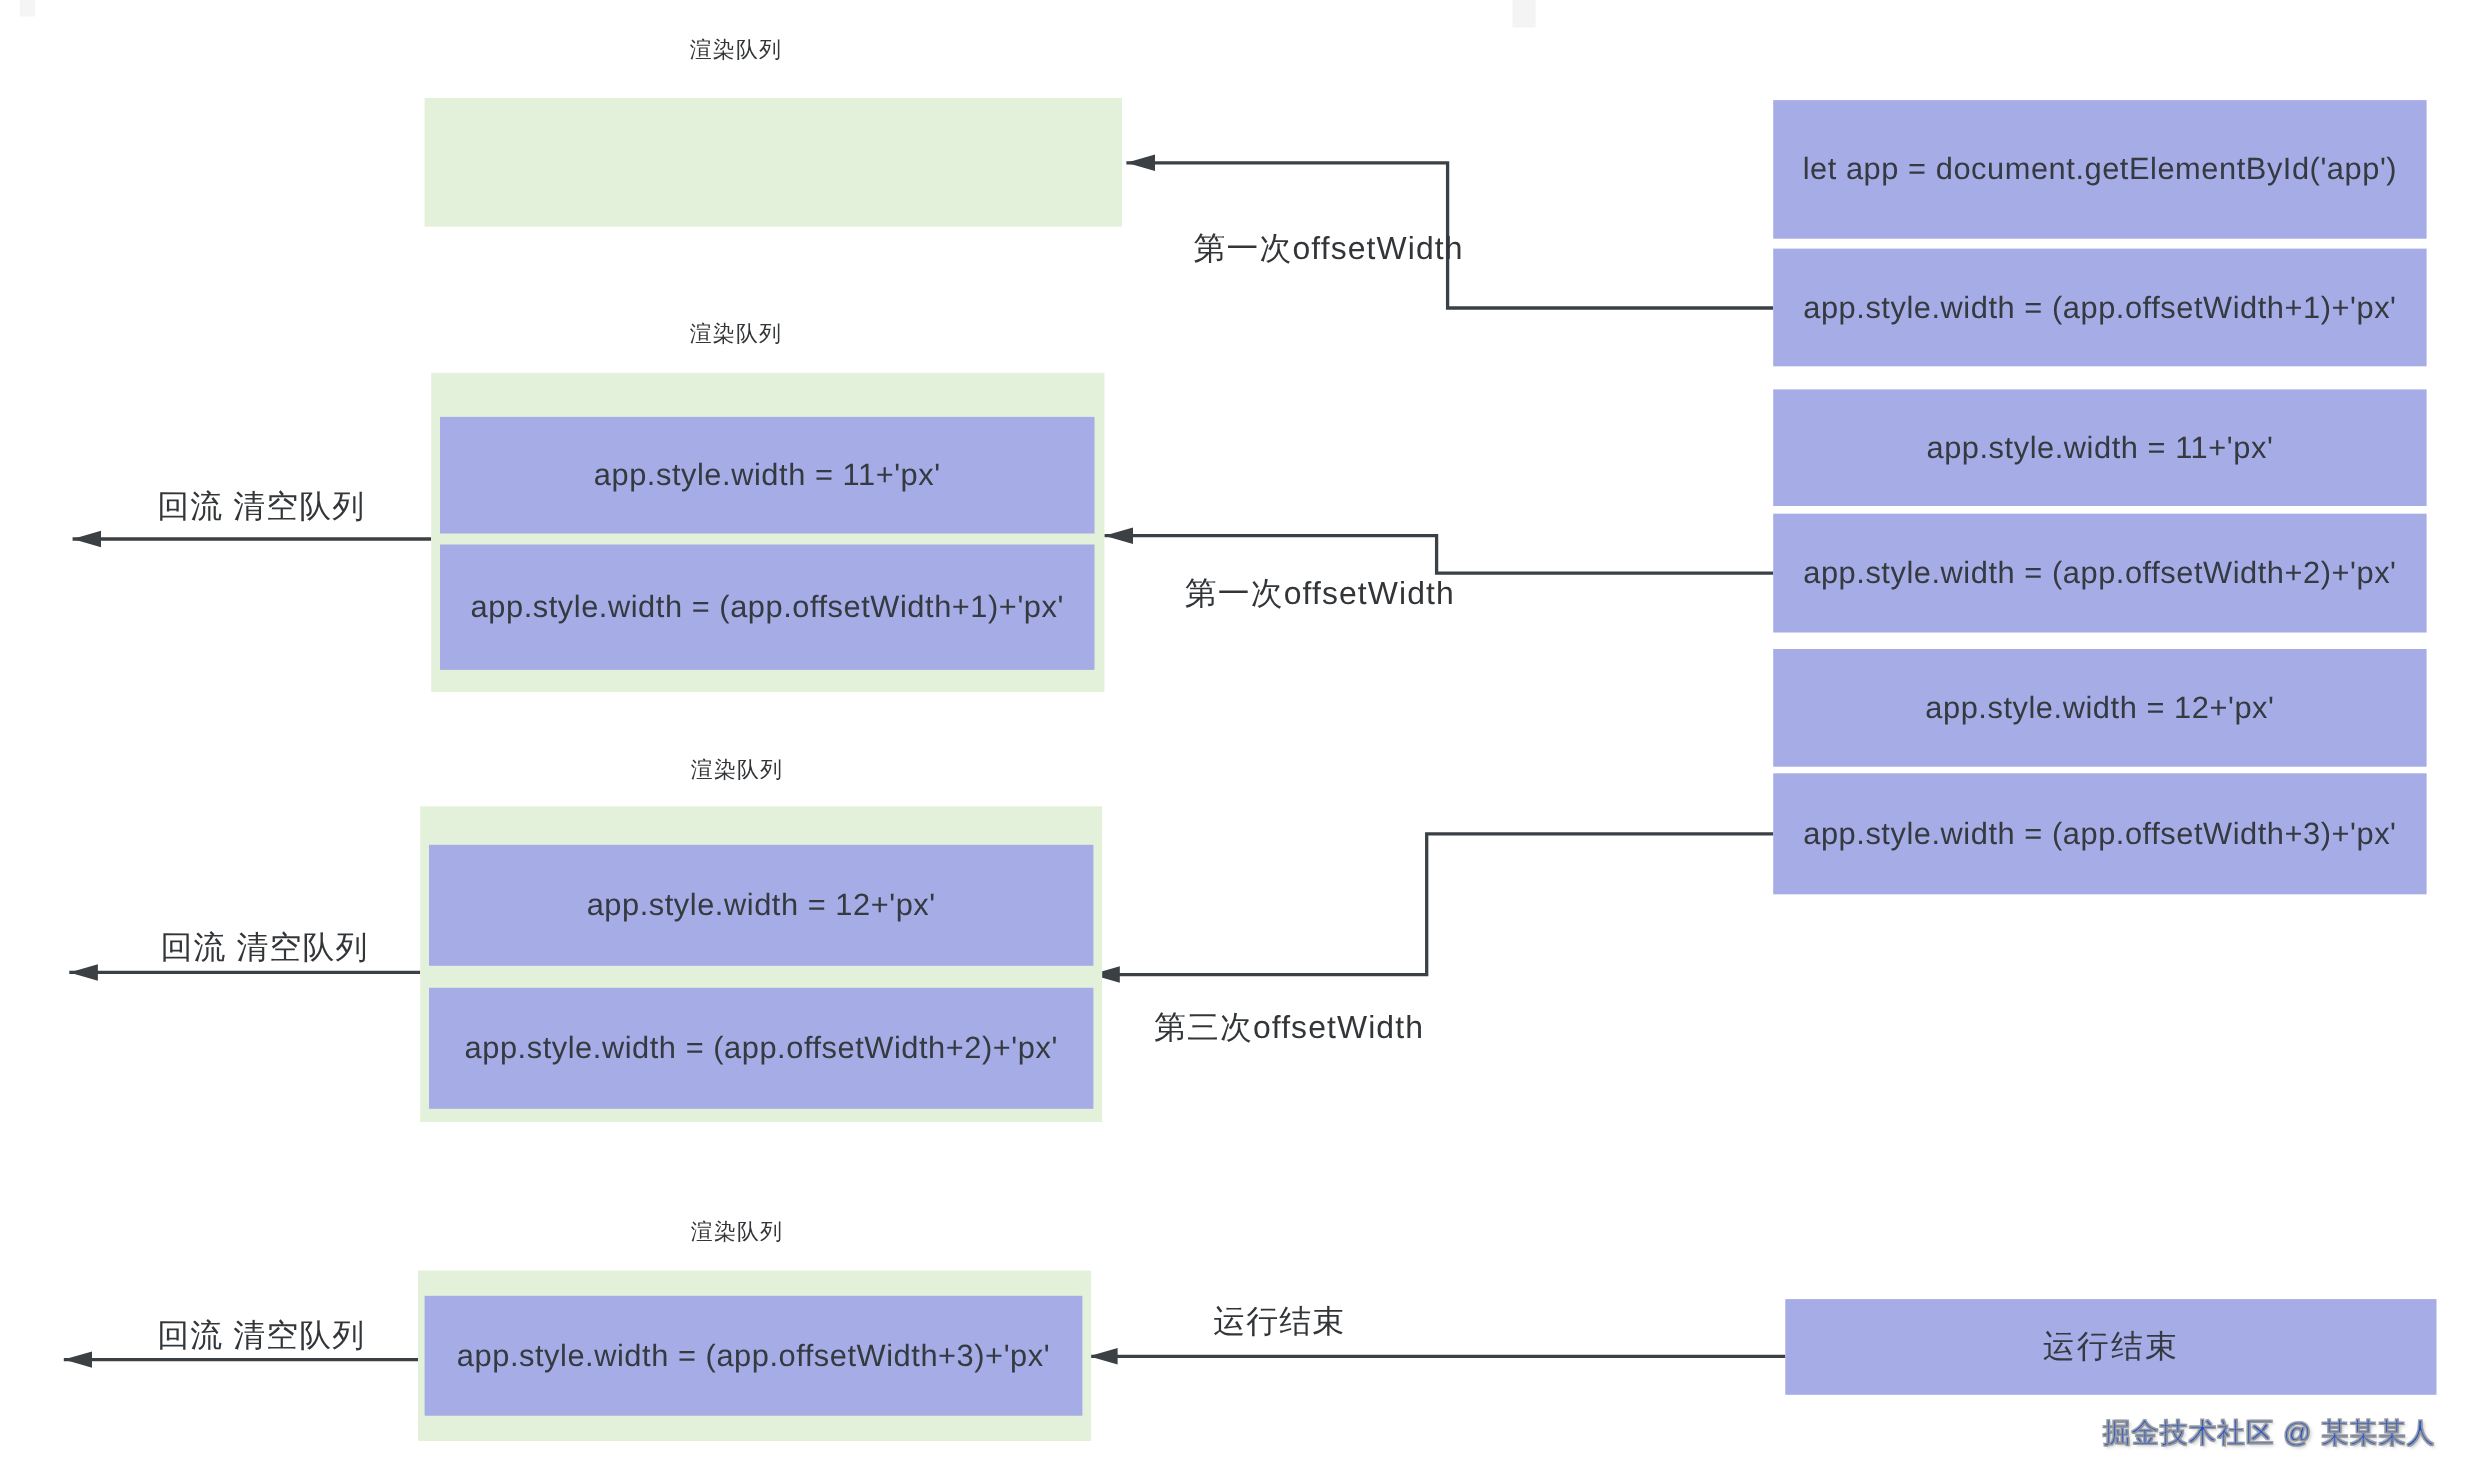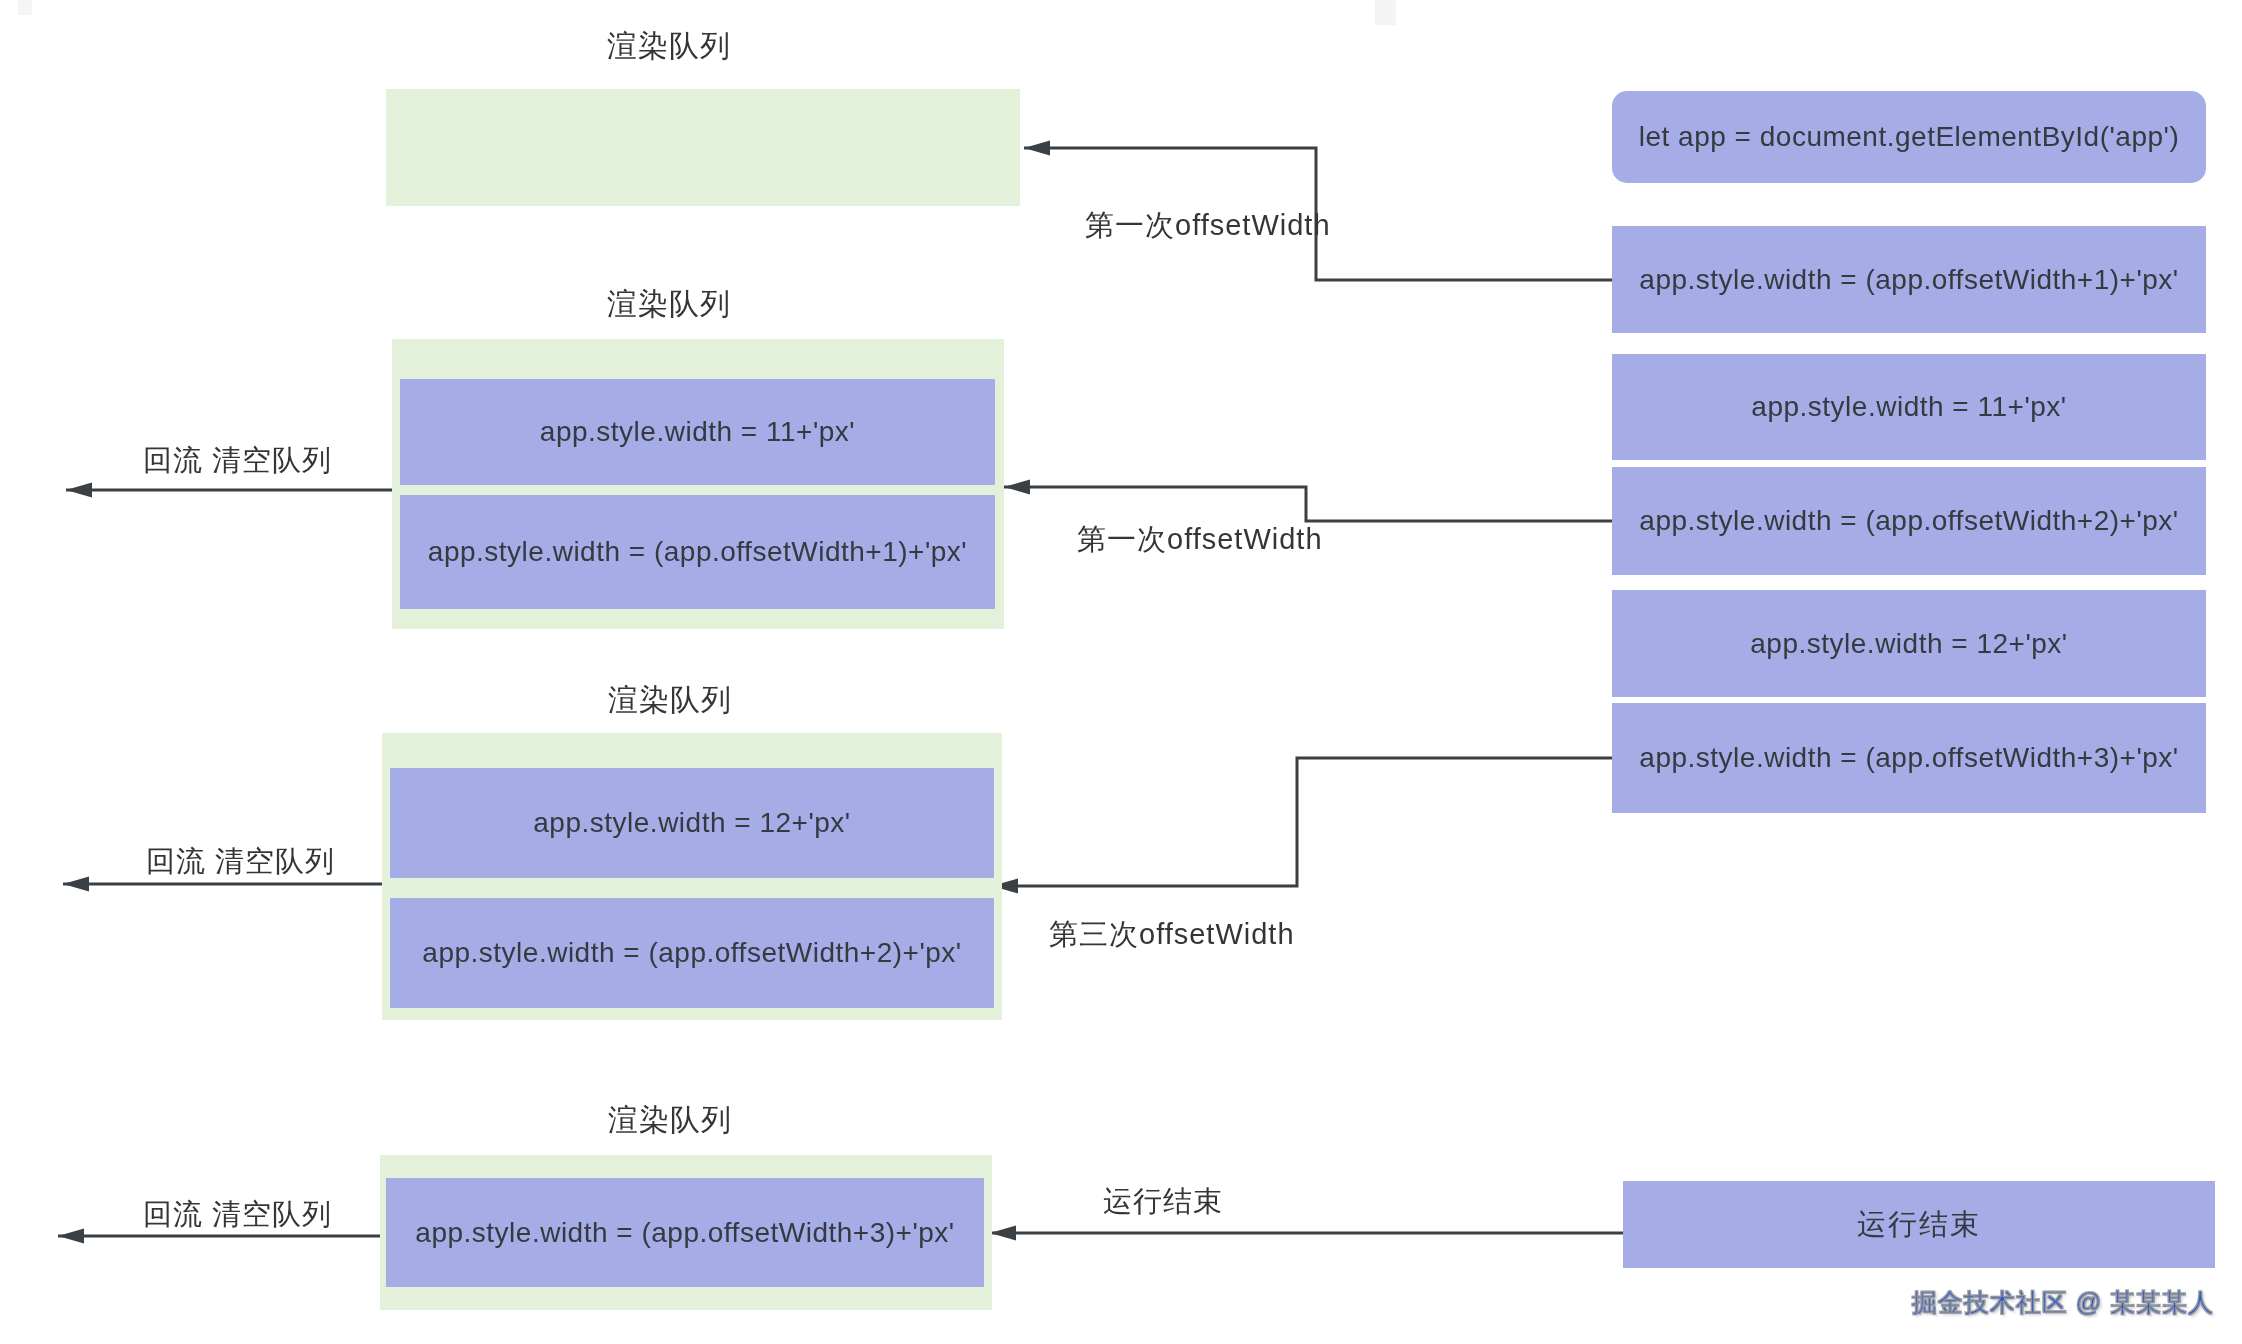--- a/index.html
+++ b/index.html
@@ -6,21 +6,21 @@
   .canvas{
     position:relative;
     width:2242px;height:1344px;
     background:#fff;
     font-family:"Liberation Sans","DejaVu Sans",sans-serif;
     overflow:hidden;
   }
   .artifact{position:absolute;}
   .sec-title{
     position:absolute;width:300px;text-align:center;
-    font-size:30px;line-height:36px;color:#333639;letter-spacing:1px;
+    font-size:20px;line-height:36px;color:#333639;letter-spacing:1px;
   }
   .queue{
     position:absolute;background:#e4f1da;
   }
   .task{
     position:absolute;background:#a6ace6;
     display:flex;align-items:center;justify-content:center;
     font-size:28px;color:#343a40;letter-spacing:0.5px;
   }
   .codebox{
@@ -82,21 +82,21 @@
   <div class="queue" style="left:382px;top:733px;width:620px;height:287px;"></div>
   <div class="task" style="left:390px;top:768px;width:604px;height:110px;">app.style.width = 12+'px'</div>
   <div class="task" style="left:390px;top:898px;width:604px;height:110px;">app.style.width = (app.offsetWidth+2)+'px'</div>
   <div class="flow-label" style="left:146px;top:842px;">回流 清空队列</div>
 
   <div class="sec-title" style="left:520px;top:1102px;">渲染队列</div>
   <div class="queue" style="left:380px;top:1155px;width:612px;height:155px;"></div>
   <div class="task" style="left:386px;top:1178px;width:598px;height:109px;">app.style.width = (app.offsetWidth+3)+'px'</div>
   <div class="flow-label" style="left:143px;top:1195px;">回流 清空队列</div>
 
-  <div class="codebox" style="top:91px;height:92px;border-radius:15px;">let app = document.getElementById('app')</div>
+  <div class="codebox" style="top:91px;height:126px;">let app = document.getElementById('app')</div>
   <div class="codebox" style="top:226px;height:107px;">app.style.width = (app.offsetWidth+1)+'px'</div>
   <div class="codebox" style="top:354px;height:106px;">app.style.width = 11+'px'</div>
   <div class="codebox" style="top:467px;height:108px;">app.style.width = (app.offsetWidth+2)+'px'</div>
   <div class="codebox" style="top:590px;height:107px;">app.style.width = 12+'px'</div>
   <div class="codebox" style="top:703px;height:110px;">app.style.width = (app.offsetWidth+3)+'px'</div>
 
   <div class="flow-label" style="left:1085px;top:206px;">第一次offsetWidth</div>
   <div class="flow-label" style="left:1077px;top:520px;">第一次offsetWidth</div>
   <div class="flow-label" style="left:1049px;top:915px;">第三次offsetWidth</div>
   <div class="flow-label" style="left:1103px;top:1182px;">运行结束</div>

